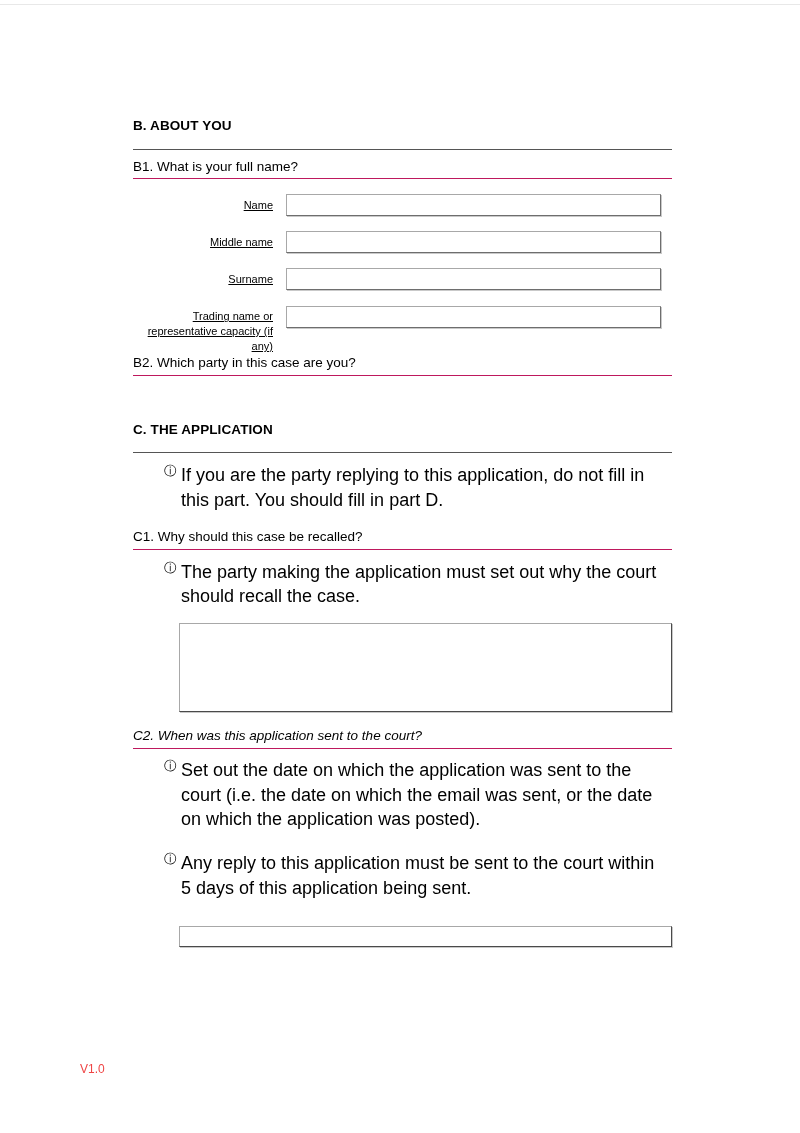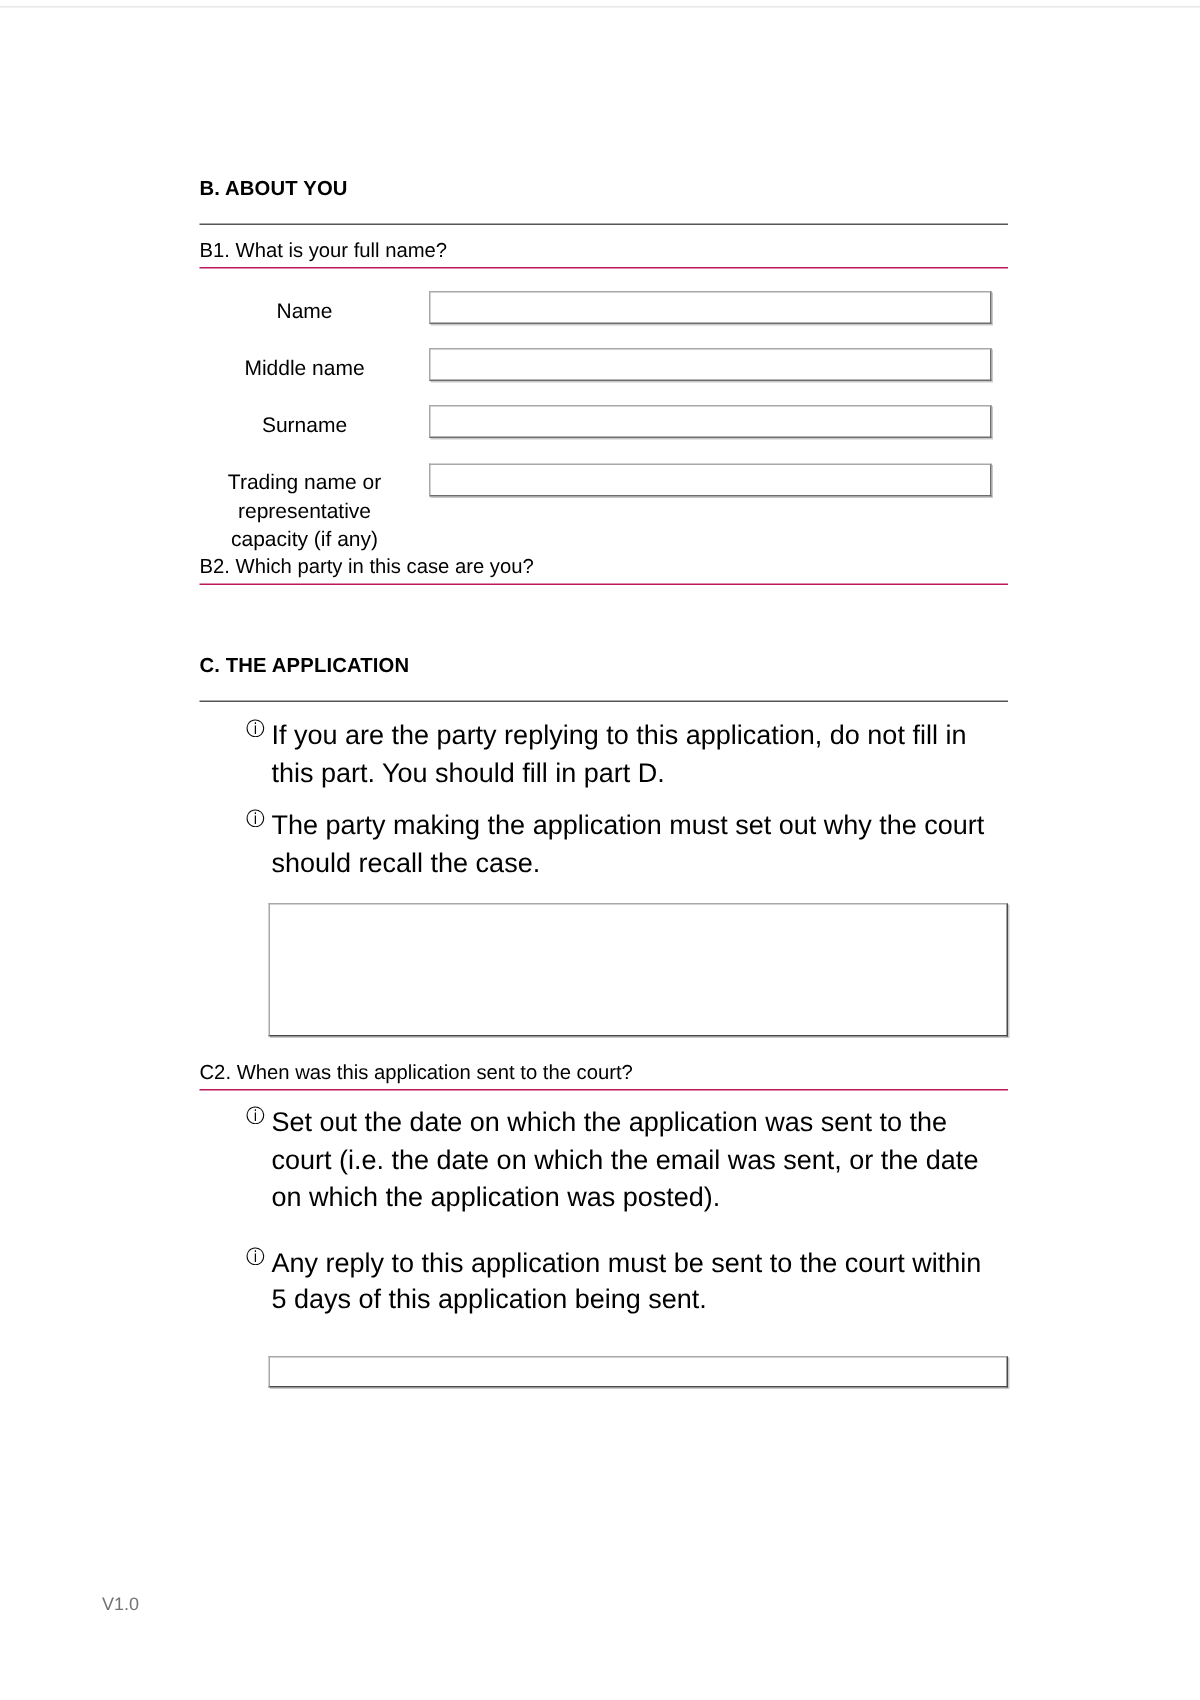--- a/index.html
+++ b/index.html
@@ -45,36 +45,37 @@
     font-size: 13.5px;
     font-weight: normal;
     padding-bottom: 3px;
     border-bottom: 1px solid #be185d;
     line-height: 1.3;
   }
   .sp-b1 { margin-top: 8px; }
   .sp-b2 { }
   .sp-c  { margin-top: 46px; }
   .sp-c1 { margin-top: 15px; }
-  .sp-c2 { margin-top: 15px; }
+  .sp-c2 { margin-top: 15px; font-style: italic; }
 
   
   .field-row {
     display: flex;
     align-items: flex-start;
     margin-top: 15px;
   }
   .field-label {
     width: 153px;
-    text-align: center;
-    font-size: 14px;
+    text-align: right;
+    font-size: 11px;
     line-height: 1.35;
     padding-top: 4px;
     padding-right: 13px;
     box-sizing: border-box;
+    text-decoration: underline;
   }
   .field-input {
     width: 375px;
     height: 22px;
     box-sizing: border-box;
     background: #ffffff;
     border-top: 1px solid #a8a8a8;
     border-left: 1px solid #a8a8a8;
     border-right: 1px solid #6e6e6e;
     border-bottom: 1px solid #6e6e6e;
@@ -168,24 +169,24 @@
     font-family: "Liberation Sans", sans-serif;
     font-size: 12.5px;
     color: #000;
     outline: none;
     display: block;
   }
 
   
   .footer-version {
     position: absolute;
-    left: 68px;
+    left: 80px;
     top: 1062px;
     font-size: 12px;
-    color: #737373;
+    color: #ef4444;
   }
 </style>
 </head>
 <body>
 
 <div class="page-top-rule"></div>
 
 <div class="form-body">
 
   <div class="section-heading">B. ABOUT YOU</div>
@@ -216,20 +217,21 @@
 
 
 
   <div class="section-heading sp-c">C. THE APPLICATION</div>
 
   <div class="note">
     <div class="note-icon">ⓘ</div>
     <div class="note-text">If you are the party replying to this application, do not fill in this part. You should fill in part D.</div>
   </div>
 
+  <div class="question-heading sp-c1">C1. Why should this case be recalled?</div>
 
   <div class="note">
     <div class="note-icon">ⓘ</div>
     <div class="note-text">The party making the application must set out why the court should recall the case.</div>
   </div>
 
   <div class="textarea-wrap">
     <textarea class="big-textarea" placeholder="" style=""></textarea>
   </div>
 

